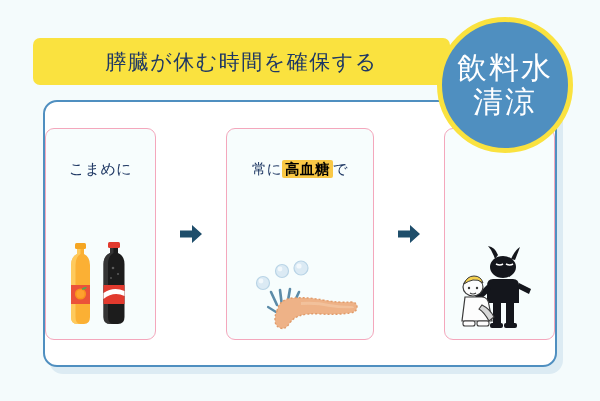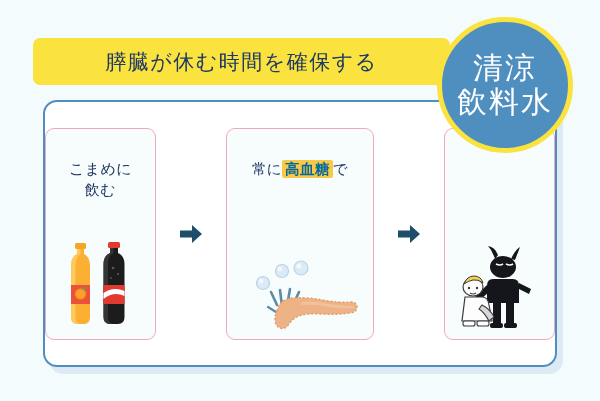--- a/index.html
+++ b/index.html
@@ -95,21 +95,21 @@
     letter-spacing: 0.4px;
     white-space: nowrap;
   }
   .panel.wide .panel-caption {
     font-size: 14.5px;
   }
   .hl {
     background: #f9c845;
     padding: 1px 3px;
     border-radius: 2px;
-    color: #0369a1;
+    color: #000000;
     font-weight: 700;
   }
 
   .panel-art {
     position: absolute;
     bottom: 8px;
     left: 0;
     right: 0;
     display: flex;
     align-items: flex-end;
@@ -160,21 +160,20 @@
   <div class="title-banner">
     <span class="title-text">膵臓が休む時間を確保する</span>
   </div>
 
   <div class="card">
     <div class="panels">
 
       <div class="panel">
         <div class="panel-caption">
           <div>こまめに</div>
-          <div>飲む</div>
         </div>
         <div class="panel-art">
           <svg width="74" height="90" viewBox="0 0 74 90" aria-hidden="true">
 
             <g>
               <rect x="12" y="2" width="11" height="6" rx="1.5" fill="#f5a623"></rect>
               <path d="M14 8 h7 v5 q6 3 6 11 v52 q0 7 -6 7 h-7 q-6 0 -6 -7 v-52 q0 -8 6 -11 z" fill="#fbb034"></path>
               <path d="M14 8 h3.5 v5 q-5 3 -5 11 v52 q0 7 5 7 h-3.5 q-6 0 -6 -7 v-52 q0 -8 6 -11 z" fill="#ffd36b" opacity="0.75"></path>
               <rect x="8" y="44" width="19" height="19" fill="#e8452f"></rect>
               <rect x="8" y="44" width="19" height="19" fill="#f26b4e" opacity="0.35"></rect>
@@ -271,17 +270,17 @@
               <rect x="20" y="78" width="12" height="5" rx="2" fill="#fdfdfd" stroke="#3a3a3a" stroke-width="1.1"></rect>
             </g>
           </svg>
         </div>
       </div>
 
     </div>
   </div>
 
   <div class="badge">
+    <span class="badge-line">飲料水</span>
     <span class="badge-line">清涼</span>
-    <span class="badge-line">飲料水</span>
   </div>
 
 </div>
 
 </body></html>

